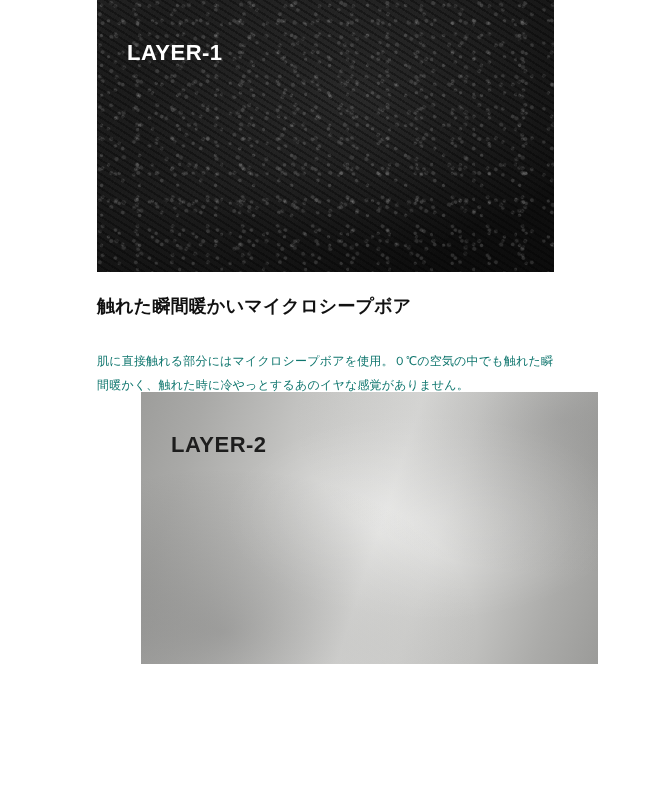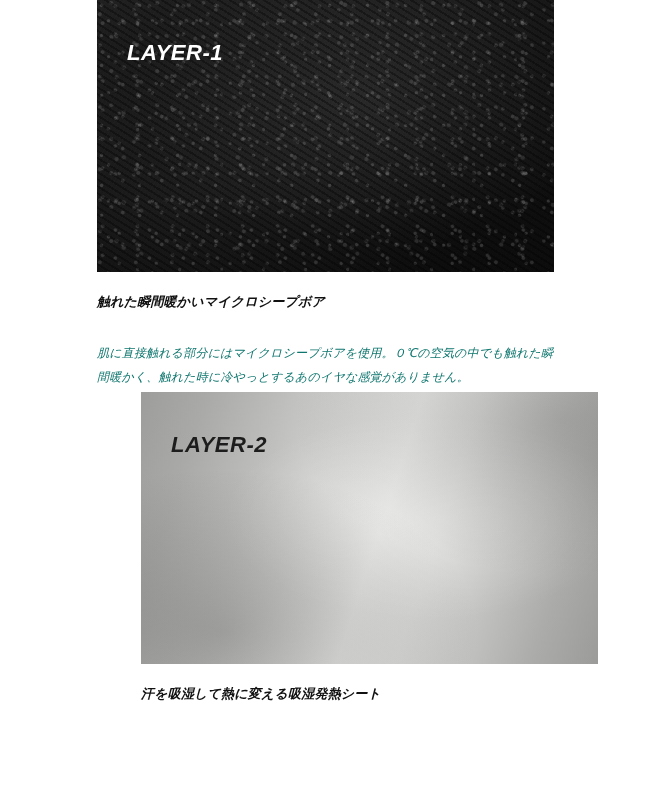--- a/index.html
+++ b/index.html
@@ -13,21 +13,20 @@
     font-family: "Liberation Sans", sans-serif;
     color: #1a1a1a;
     overflow: hidden;
   }
 
   .page {
     position: relative;
     width: 650px;
     height: 799px;
     background: #ffffff;
-    font-style: italic;
   }
 
   
   .section {
     position: absolute;
     left: 0;
     width: 650px;
   }
   #section-1 { top: 0; }
   #section-2 { top: 392px; padding-left: 44px; }
@@ -117,21 +116,21 @@
   .label-on-dark { color: #ffffff; }
   .label-on-light { color: #1d1d1d; }
 
   
   .copy {
     margin-left: 97px;
     width: 464px;
   }
   .heading {
     margin-top: 20px;
-    font-size: 13px;
+    font-size: 18px;
     font-weight: bold;
     line-height: 1.6;
     color: #111111;
     letter-spacing: 0.2px;
   }
   .body-text {
     margin-top: 28px;
     font-size: 12px;
     line-height: 2.0;
     color: #0f766e;
@@ -151,17 +150,16 @@
       <div class="heading">触れた瞬間暖かいマイクロシープボア</div>
       <div class="body-text">肌に直接触れる部分にはマイクロシープボアを使用。０℃の空気の中でも触れた瞬間暖かく、触れた時に冷やっとするあのイヤな感覚がありません。</div>
     </div>
   </div>
 
   <div class="section" id="section-2">
     <div class="swatch swatch-light">
       <div class="swatch-label label-on-light">LAYER-2</div>
     </div>
     <div class="copy">
-      <div class="heading">汗を吸湿して熱に変える吸湿発熱シート</div>
     </div>
   </div>
 
 </div>
 
 </body></html>

